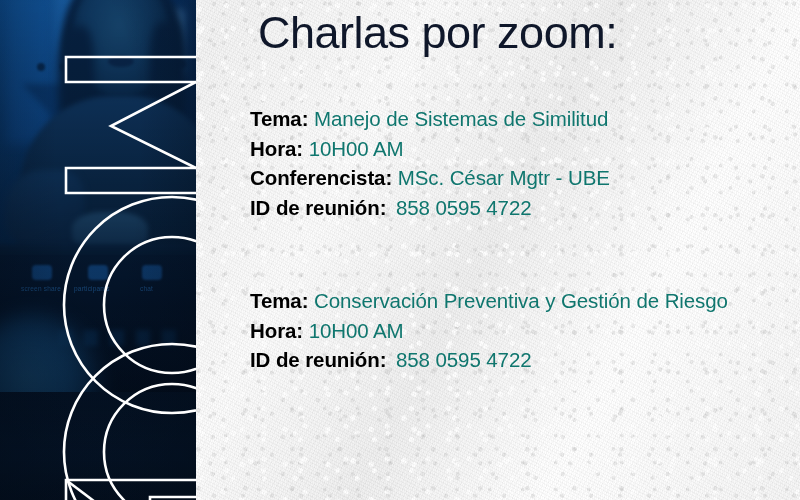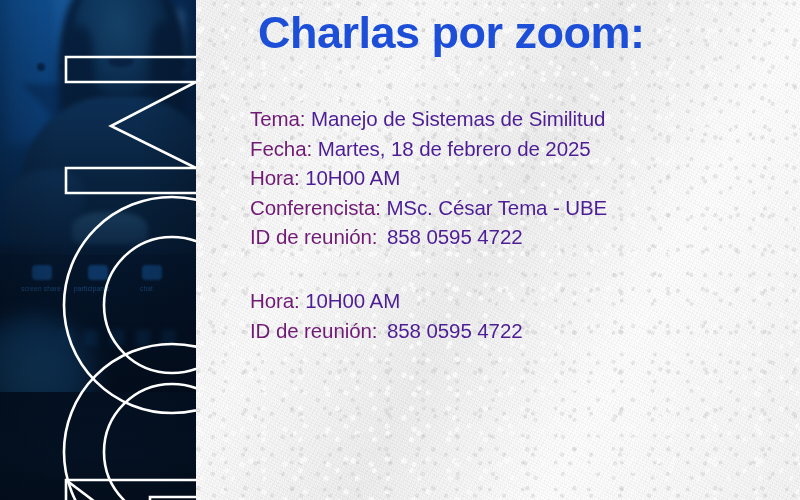--- a/index.html
+++ b/index.html
@@ -229,48 +229,48 @@
     top: 0;
     width: 545px;
     height: 500px;
   }
   .poster-title {
     position: absolute;
     left: 8px;
     top: 8px;
     font-family: "Liberation Sans", sans-serif;
     font-size: 45px;
-    font-weight: bold;
-    color: #1d4ed8;
+    font-weight: normal;
+    color: #0f172a;
     letter-spacing: -0.5px;
     white-space: nowrap;
     line-height: 1.12;
   }
   .session {
     position: absolute;
     left: 0;
     width: 480px;
   }
   .session-1 { top: 104px; }
   .session-2 { top: 286px; }
 
   .row {
     font-family: "Liberation Sans", sans-serif;
     font-size: 20.5px;
     line-height: 29.5px;
     color: #1C2F56;
     letter-spacing: -0.1px;
   }
   .lbl {
-    font-weight: normal;
-    color: #701a75;
+    font-weight: bold;
+    color: #000000;
   }
   .val {
     font-weight: normal;
-    color: #4c1d95;
+    color: #0f766e;
   }
   .id-row .val { padding-left: 4px; }
 </style>
 </head>
 <body>
 
 <div id="poster">
 
   <div class="paper-bg"></div>
   <div class="paper-grain"></div>
@@ -341,39 +341,39 @@
   <div class="content">
 
     <div class="poster-title">Charlas por zoom:</div>
 
     <div class="session session-1">
       <div class="row">
         <span class="lbl">Tema:</span>
         <span class="val">Manejo de Sistemas de Similitud</span>
       </div>
       <div class="row">
-        <span class="lbl">Fecha:</span>
-        <span class="val">Martes, 18 de febrero de 2025</span>
-      </div>
-      <div class="row">
         <span class="lbl">Hora:</span>
         <span class="val">10H00 AM</span>
       </div>
       <div class="row">
         <span class="lbl">Conferencista:</span>
-        <span class="val">MSc. César Tema - UBE</span>
+        <span class="val">MSc. César Mgtr - UBE</span>
       </div>
       <div class="row id-row">
         <span class="lbl">ID de reunión:</span>
         <span class="val">858 0595 4722</span>
       </div>
     </div>
 
     <div class="session session-2">
       <div class="row">
+        <span class="lbl">Tema:</span>
+        <span class="val">Conservación Preventiva y Gestión de Riesgo</span>
+      </div>
+      <div class="row">
         <span class="lbl">Hora:</span>
         <span class="val">10H00 AM</span>
       </div>
       <div class="row id-row">
         <span class="lbl">ID de reunión:</span>
         <span class="val">858 0595 4722</span>
       </div>
     </div>
 
   </div>

